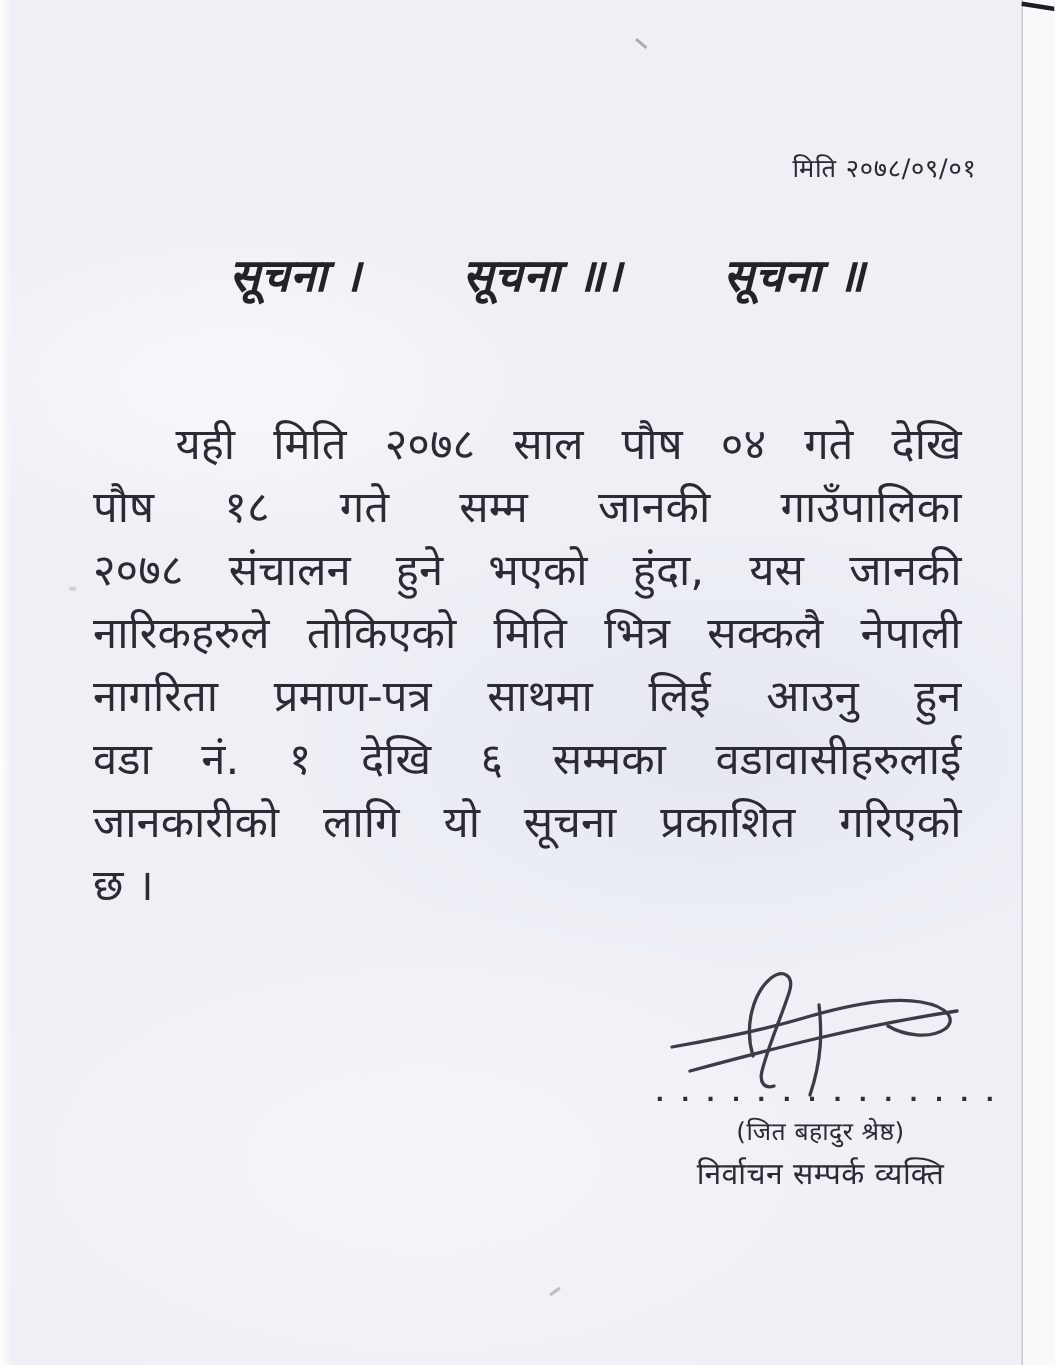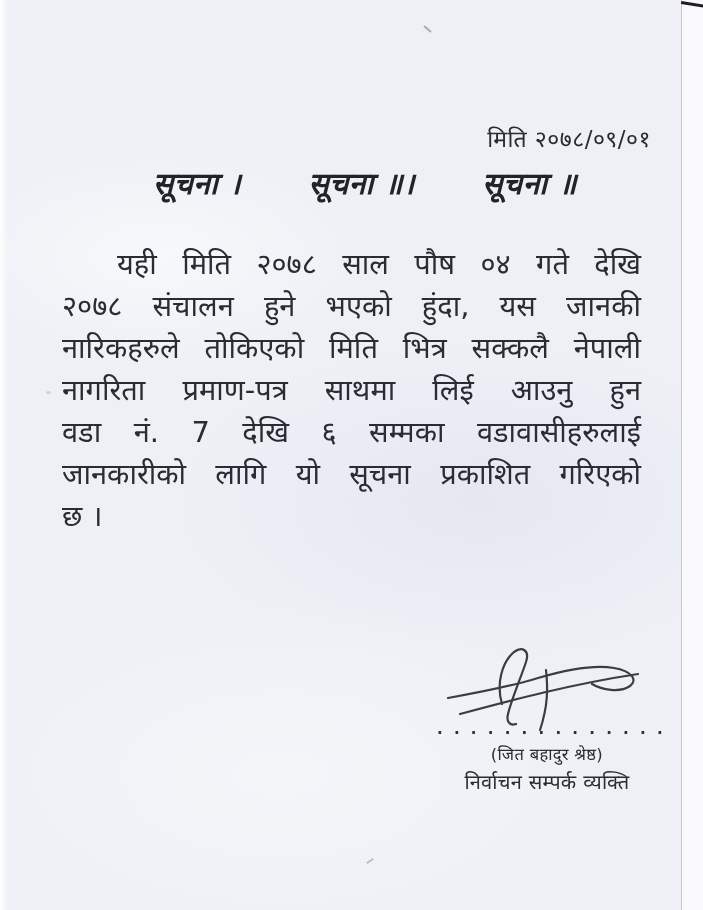--- a/index.html
+++ b/index.html
@@ -23,35 +23,35 @@
   .corner-mark { position:absolute; top:3px; right:-4px; width:26px; height:3px;
                  background:#1d1d22; transform:rotate(9deg); }
   .speck-top { position:absolute; left:423px; top:28px; width:9px; height:2px;
                background:#9a9aa5; transform:rotate(40deg); opacity:.8; }
   .speck-mid { position:absolute; left:46px; top:391px; width:5px; height:3px;
                background:#c9c9d4; border-radius:50%; opacity:.8; }
   .speck-bot { position:absolute; left:366px; top:860px; width:8px; height:2px;
                background:#a8a8b2; transform:rotate(-35deg); opacity:.7; }
 
   .date-line {
-    position:absolute; top:122px; right:52px;
-    font-size:23px; letter-spacing:.5px; color:#2a2a33;margin-left:21px;
+    position:absolute; top:100px; right:52px;
+    font-size:17px; letter-spacing:.5px; color:#2a2a33;margin-left:21px;
   }
   .heading {
     position:absolute; left:153px; top:162px; width:424px;
     display:flex; justify-content:space-between;
     font-size:30px; font-weight:700; font-style:italic;
     color:#222229; letter-spacing:.5px;
   }
   .body-text {
     position:absolute; left:62px; top:243px; width:579px;
     font-size:29px; line-height:42px; color:#2b2b34;
   }
   .body-text .line { text-align:justify; text-align-last:justify; }
-  .body-text .line.indent { padding-left:55px; }
+  .body-text .line.indent { padding-left:55px;margin-top:32px; }
   .body-text .line.last { text-align:justify; text-align-last:left; }
 
   .sig-block {
     position:absolute; right:46px; top:640px; width:220px;
     text-align:center; color:#2b2b34;
   }
   .sig-block svg { display:block; margin:0 auto -16px auto; }
   .sig-dots { font-size:15px; font-weight:700; letter-spacing:3px;
               white-space:nowrap; color:#2e2e38; }
   .sig-name { font-size:16.5px; margin-top:4px; letter-spacing:.3px; }
@@ -72,24 +72,25 @@
   <div class="date-line">मिति २०७८/०९/०१</div>
 
   <div class="heading">
     <span>सूचना ।</span>
     <span>सूचना ॥।</span>
     <span>सूचना ॥</span>
   </div>
 
   <div class="body-text">
     <div class="line indent">यही मिति २०७८ साल पौष ०४ गते देखि</div>
+    <div class="line">पौष १८ गते सम्म जानकी गाउँपालिका</div>
     <div class="line">२०७८ संचालन हुने भएको हुंदा, यस जानकी</div>
     <div class="line">नारिकहरुले तोकिएको मिति भित्र सक्कलै नेपाली</div>
     <div class="line">नागरिता प्रमाण-पत्र साथमा लिई आउनु हुन</div>
-    <div class="line">वडा नं. 7 देखि ६ सम्मका वडावासीहरुलाई</div>
+    <div class="line">वडा नं. १ देखि ६ सम्मका वडावासीहरुलाई</div>
     <div class="line">जानकारीको लागि यो सूचना प्रकाशित गरिएको</div>
     <div class="line last">छ ।</div>
   </div>
 
   <div class="sig-block">
     <svg width="210" height="96" viewBox="0 0 210 96">
       <g fill="none" stroke="#3c3c46" stroke-width="2.2" stroke-linecap="round">
         <path d="M6 58 C40 52 70 46 96 38 C120 31 150 24 172 28 C190 31 196 40 188 46 C178 53 160 50 150 44"></path>
         <path d="M60 64 C54 44 60 22 72 12 C80 6 88 10 84 22 C78 40 70 58 66 74 C64 82 68 86 74 84"></path>
         <path d="M104 30 C106 48 106 66 98 90"></path>

